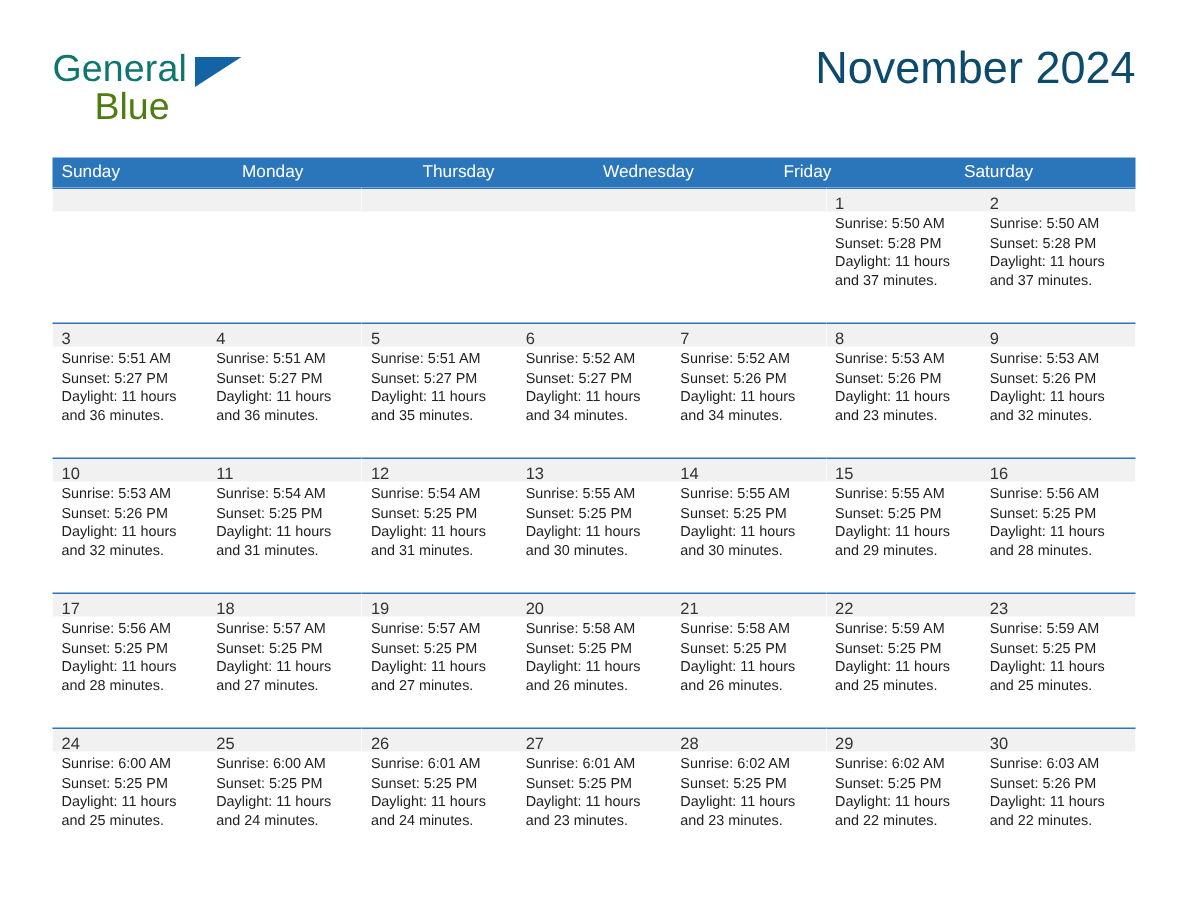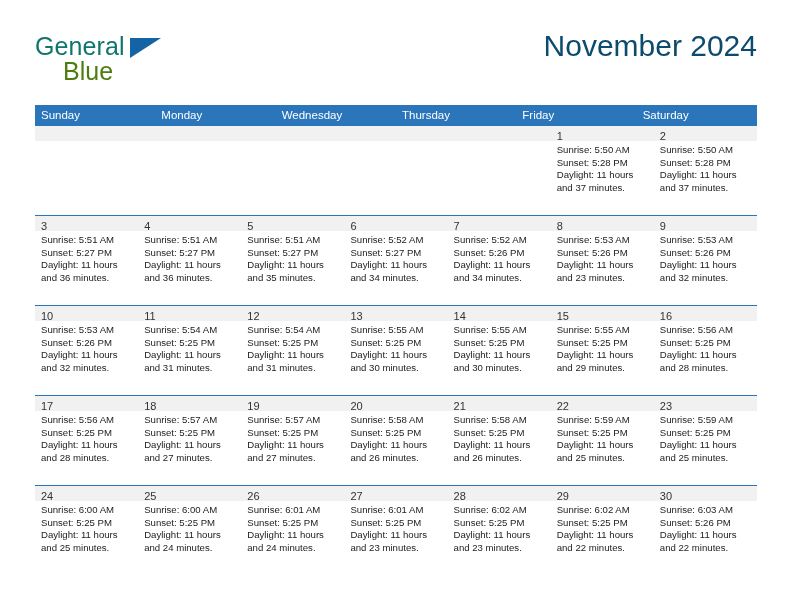--- a/index.html
+++ b/index.html
@@ -158,22 +158,22 @@
     <div class="titles">
       <div class="cal-title">November 2024</div>
     </div>
 
   </div>
 
   <div class="calendar">
     <div class="dow-row">
       <div class="dow">Sunday</div>
       <div class="dow">Monday</div>
+      <div class="dow">Thursday</div>
       <div class="dow">Wednesday</div>
-      <div class="dow">Thursday</div>
       <div class="dow">Friday</div>
       <div class="dow">Saturday</div>
     </div>
     <div id="weeks-host">
         <div class="week">
           <div class="cell empty">
             <div class="daynum-band"><span class="daynum"></span></div>
             <div class="cell-body"></div>
           </div>
           <div class="cell empty">

